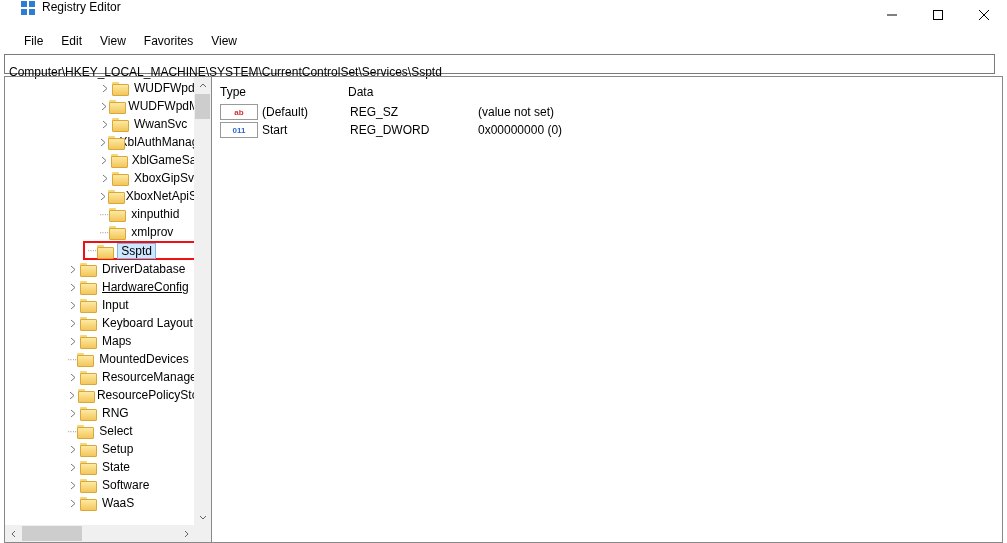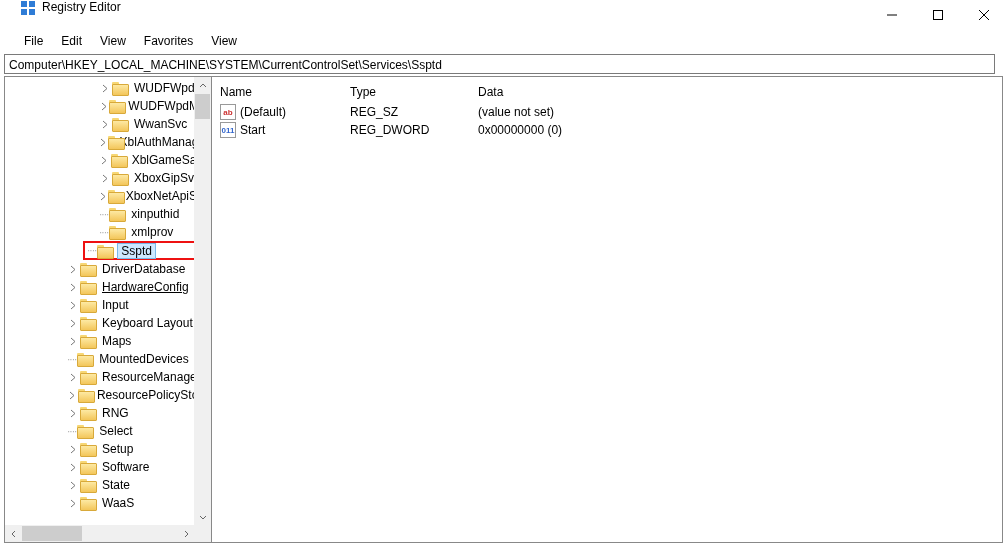--- a/index.html
+++ b/index.html
@@ -8,21 +8,21 @@
 .titlebar { display: flex; align-items: flex-start; height: 30px; padding-left: 20px; }
 .titlebar .appicon { width: 16px; height: 16px; margin-right: 6px; display: inline-flex; align-items: center; justify-content: center; }
 .titlebar .title { flex: 1; }
 .winbtns { display: flex; }
 .winbtn { width: 46px; height: 30px; display: flex; align-items: center; justify-content: center; }
 .winbtn svg { stroke: #000; stroke-width: 1; fill: none; }
 
 .menubar { display: flex; gap: 2px; padding: 2px 4px 4px 16px; }
 .menuitem { padding: 2px 8px; }
 
-.addressbar { border: 1px solid #7a7a7a; margin: 0 12px 2px 4px; padding: 2px 4px; height: 20px; line-height: 16px; }
+.addressbar { border: 1px solid #7a7a7a; margin: 0 12px 2px 4px; padding: 9px 4px; height: 20px; line-height: 16px; }
 
 .workspace { display: flex; height: calc(543px - 30px - 24px - 22px); margin: 0 4px; }
 .treepane { width: 208px; border: 1px solid #888; position: relative; display: flex; flex-direction: column; }
 .treebody { flex: 1; overflow: hidden; position: relative; }
 .scroll-v { position: absolute; right: 0; top: 0; bottom: 17px; width: 17px; background: #f0f0f0; display: flex; flex-direction: column; }
 .scroll-v .arrow { height: 17px; display: flex; align-items: center; justify-content: center; }
 .scroll-v .track { flex: 1; position: relative; }
 .scroll-v .thumb { position: absolute; left: 1px; right: 1px; top: 0; height: 25px; background: #cdcdcd; }
 .scroll-h { position: absolute; left: 0; right: 0; bottom: 0; height: 17px; background: #f0f0f0; display: flex; }
 .scroll-h .arrow { width: 17px; display: flex; align-items: center; justify-content: center; }
@@ -42,21 +42,21 @@
 .nodelabel.sel { background: #cde8ff; border: 1px solid #7ab7e8; padding: 0 3px; margin: -1px 0; }
 .highlight-box { border: 2px solid #e11; padding: 0 2px; display: flex; align-items: center; height: 19px; margin-left: 78px; }
 
 .listpane { flex: 1; border-top: 1px solid #888; border-right: 1px solid #888; border-bottom: 1px solid #888; padding-top: 4px; }
 .listhdr { display: flex; padding-left: 8px; color: #000; }
 .listhdr > div { padding: 4px 0; }
 .col-name { width: 130px; }
 .col-type { width: 128px; }
 .col-data { flex: 1; }
 .listrow { display: flex; align-items: center; padding-left: 8px; height: 18px; }
-.valueicon { width: 16px; height: 16px; margin-right: 4px; display: inline-flex; align-items: center; justify-content: center; font-size: 8px; font-weight: bold; border: 1px solid #999; background: #fff; }
+.valueicon { width: 38px; height: 16px; margin-right: 4px; display: inline-flex; align-items: center; justify-content: center; font-size: 8px; font-weight: bold; border: 1px solid #999; background: #fff; }
 .valueicon.str { color: #c33; }
 .valueicon.bin { color: #36c; }
 .listrow .col-name { display: flex; align-items: center; }
 
 svg.arrow-glyph { width: 8px; height: 8px; }
 </style>
 </head>
 <body>
 
 <div class="titlebar">
@@ -272,30 +272,30 @@
             <span class="folder"></span>
             <span class="nodelabel">Setup</span>
           </div>
           <div class="node" style="padding-left: 62px;">
             <span class="exp">
               <svg width="9" height="9" viewBox="0 0 9 9">
                 <path d="M2 1 L6 4.5 L2 8" stroke="#777" fill="none"></path>
               </svg>
             </span>
             <span class="folder"></span>
+            <span class="nodelabel">State</span>
+          </div>
+          <div class="node" style="padding-left: 62px;">
+            <span class="exp">
+              <svg width="9" height="9" viewBox="0 0 9 9">
+                <path d="M2 1 L6 4.5 L2 8" stroke="#777" fill="none"></path>
+              </svg>
+            </span>
+            <span class="folder"></span>
             <span class="nodelabel">Software</span>
-          </div>
-          <div class="node" style="padding-left: 62px;">
-            <span class="exp">
-              <svg width="9" height="9" viewBox="0 0 9 9">
-                <path d="M2 1 L6 4.5 L2 8" stroke="#777" fill="none"></path>
-              </svg>
-            </span>
-            <span class="folder"></span>
-            <span class="nodelabel">State</span>
           </div>
           <div class="node" style="padding-left: 62px;">
             <span class="exp">
               <svg width="9" height="9" viewBox="0 0 9 9">
                 <path d="M2 1 L6 4.5 L2 8" stroke="#777" fill="none"></path>
               </svg>
             </span>
             <span class="folder"></span>
             <span class="nodelabel">WaaS</span>
           </div>
@@ -329,21 +329,20 @@
           <svg class="arrow-glyph" viewBox="0 0 8 8">
             <path d="M3 1 L6 4 L3 7" stroke="#666" fill="none"></path>
           </svg>
         </div>
       <div class="corner"></div>
     </div>
   </div>
 
   <div class="listpane">
     <div class="listhdr">
-      <div class="col-name">Name</div>
       <div class="col-type">Type</div>
       <div class="col-data">Data</div>
     </div>
     <div id="listrows">
         <div class="listrow">
           <div class="col-name">
             <span class="valueicon str">ab</span>
             <span>(Default)</span>
           </div>
           <div class="col-type">REG_SZ</div>

